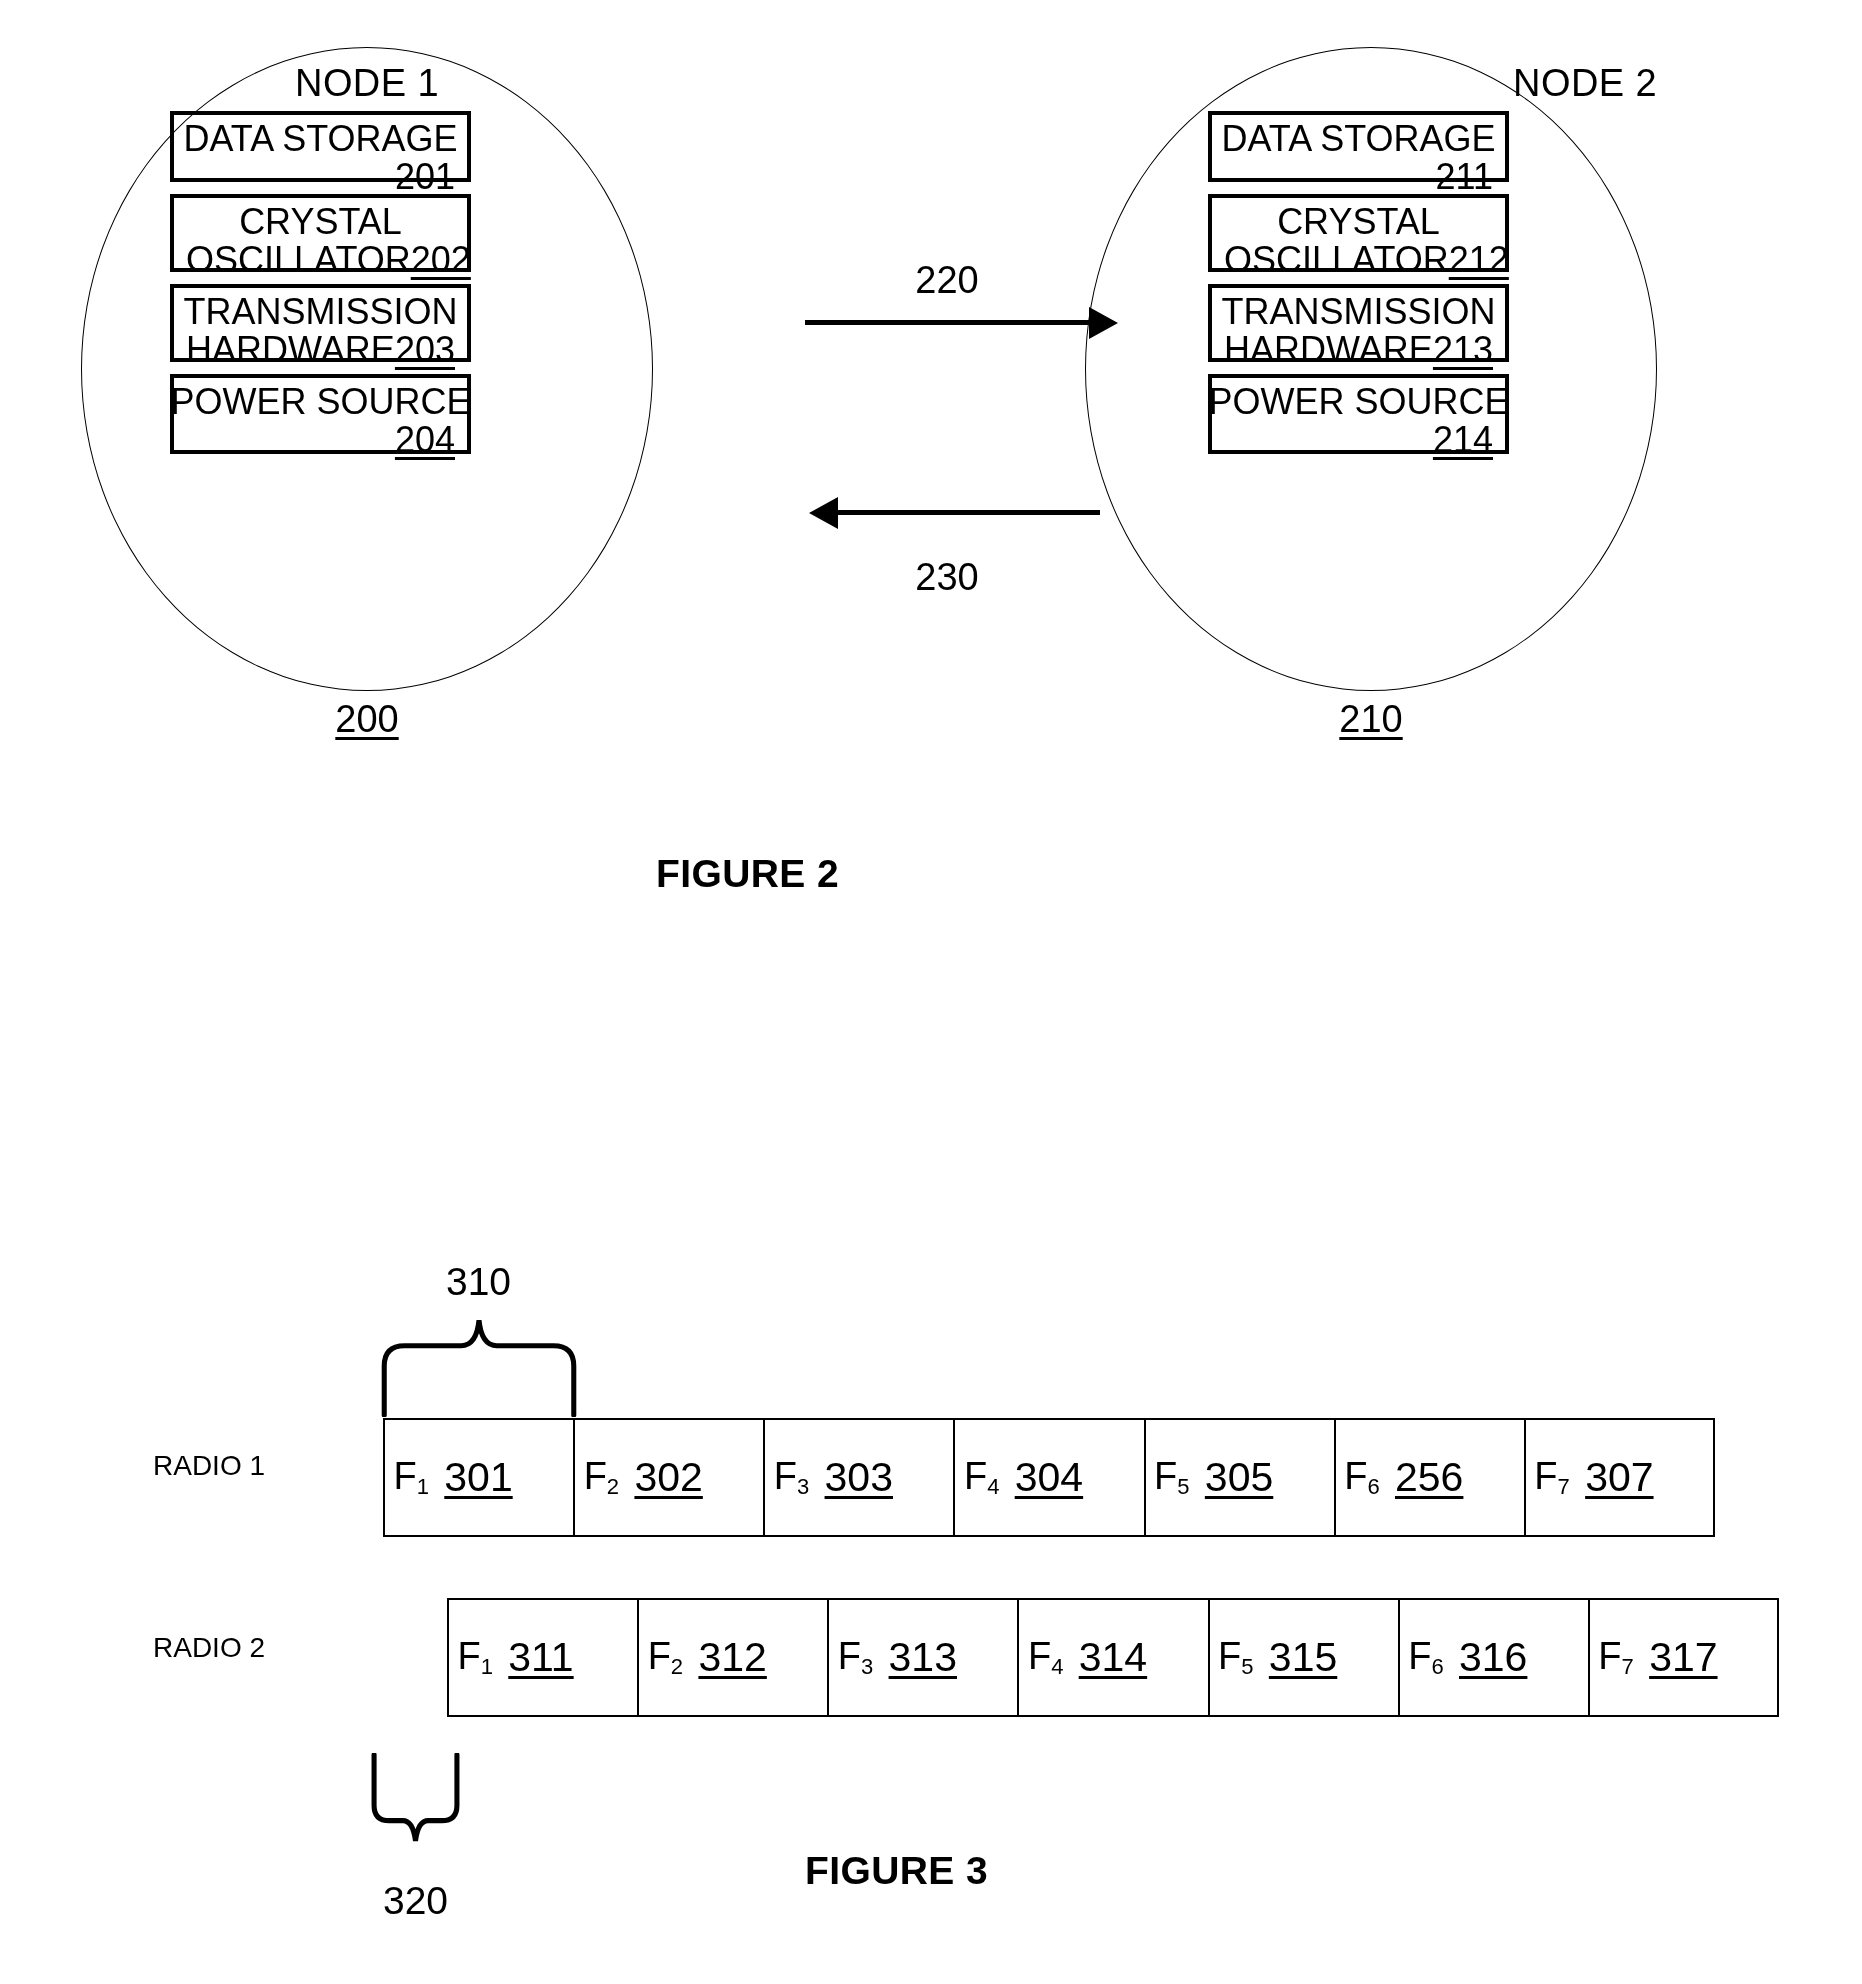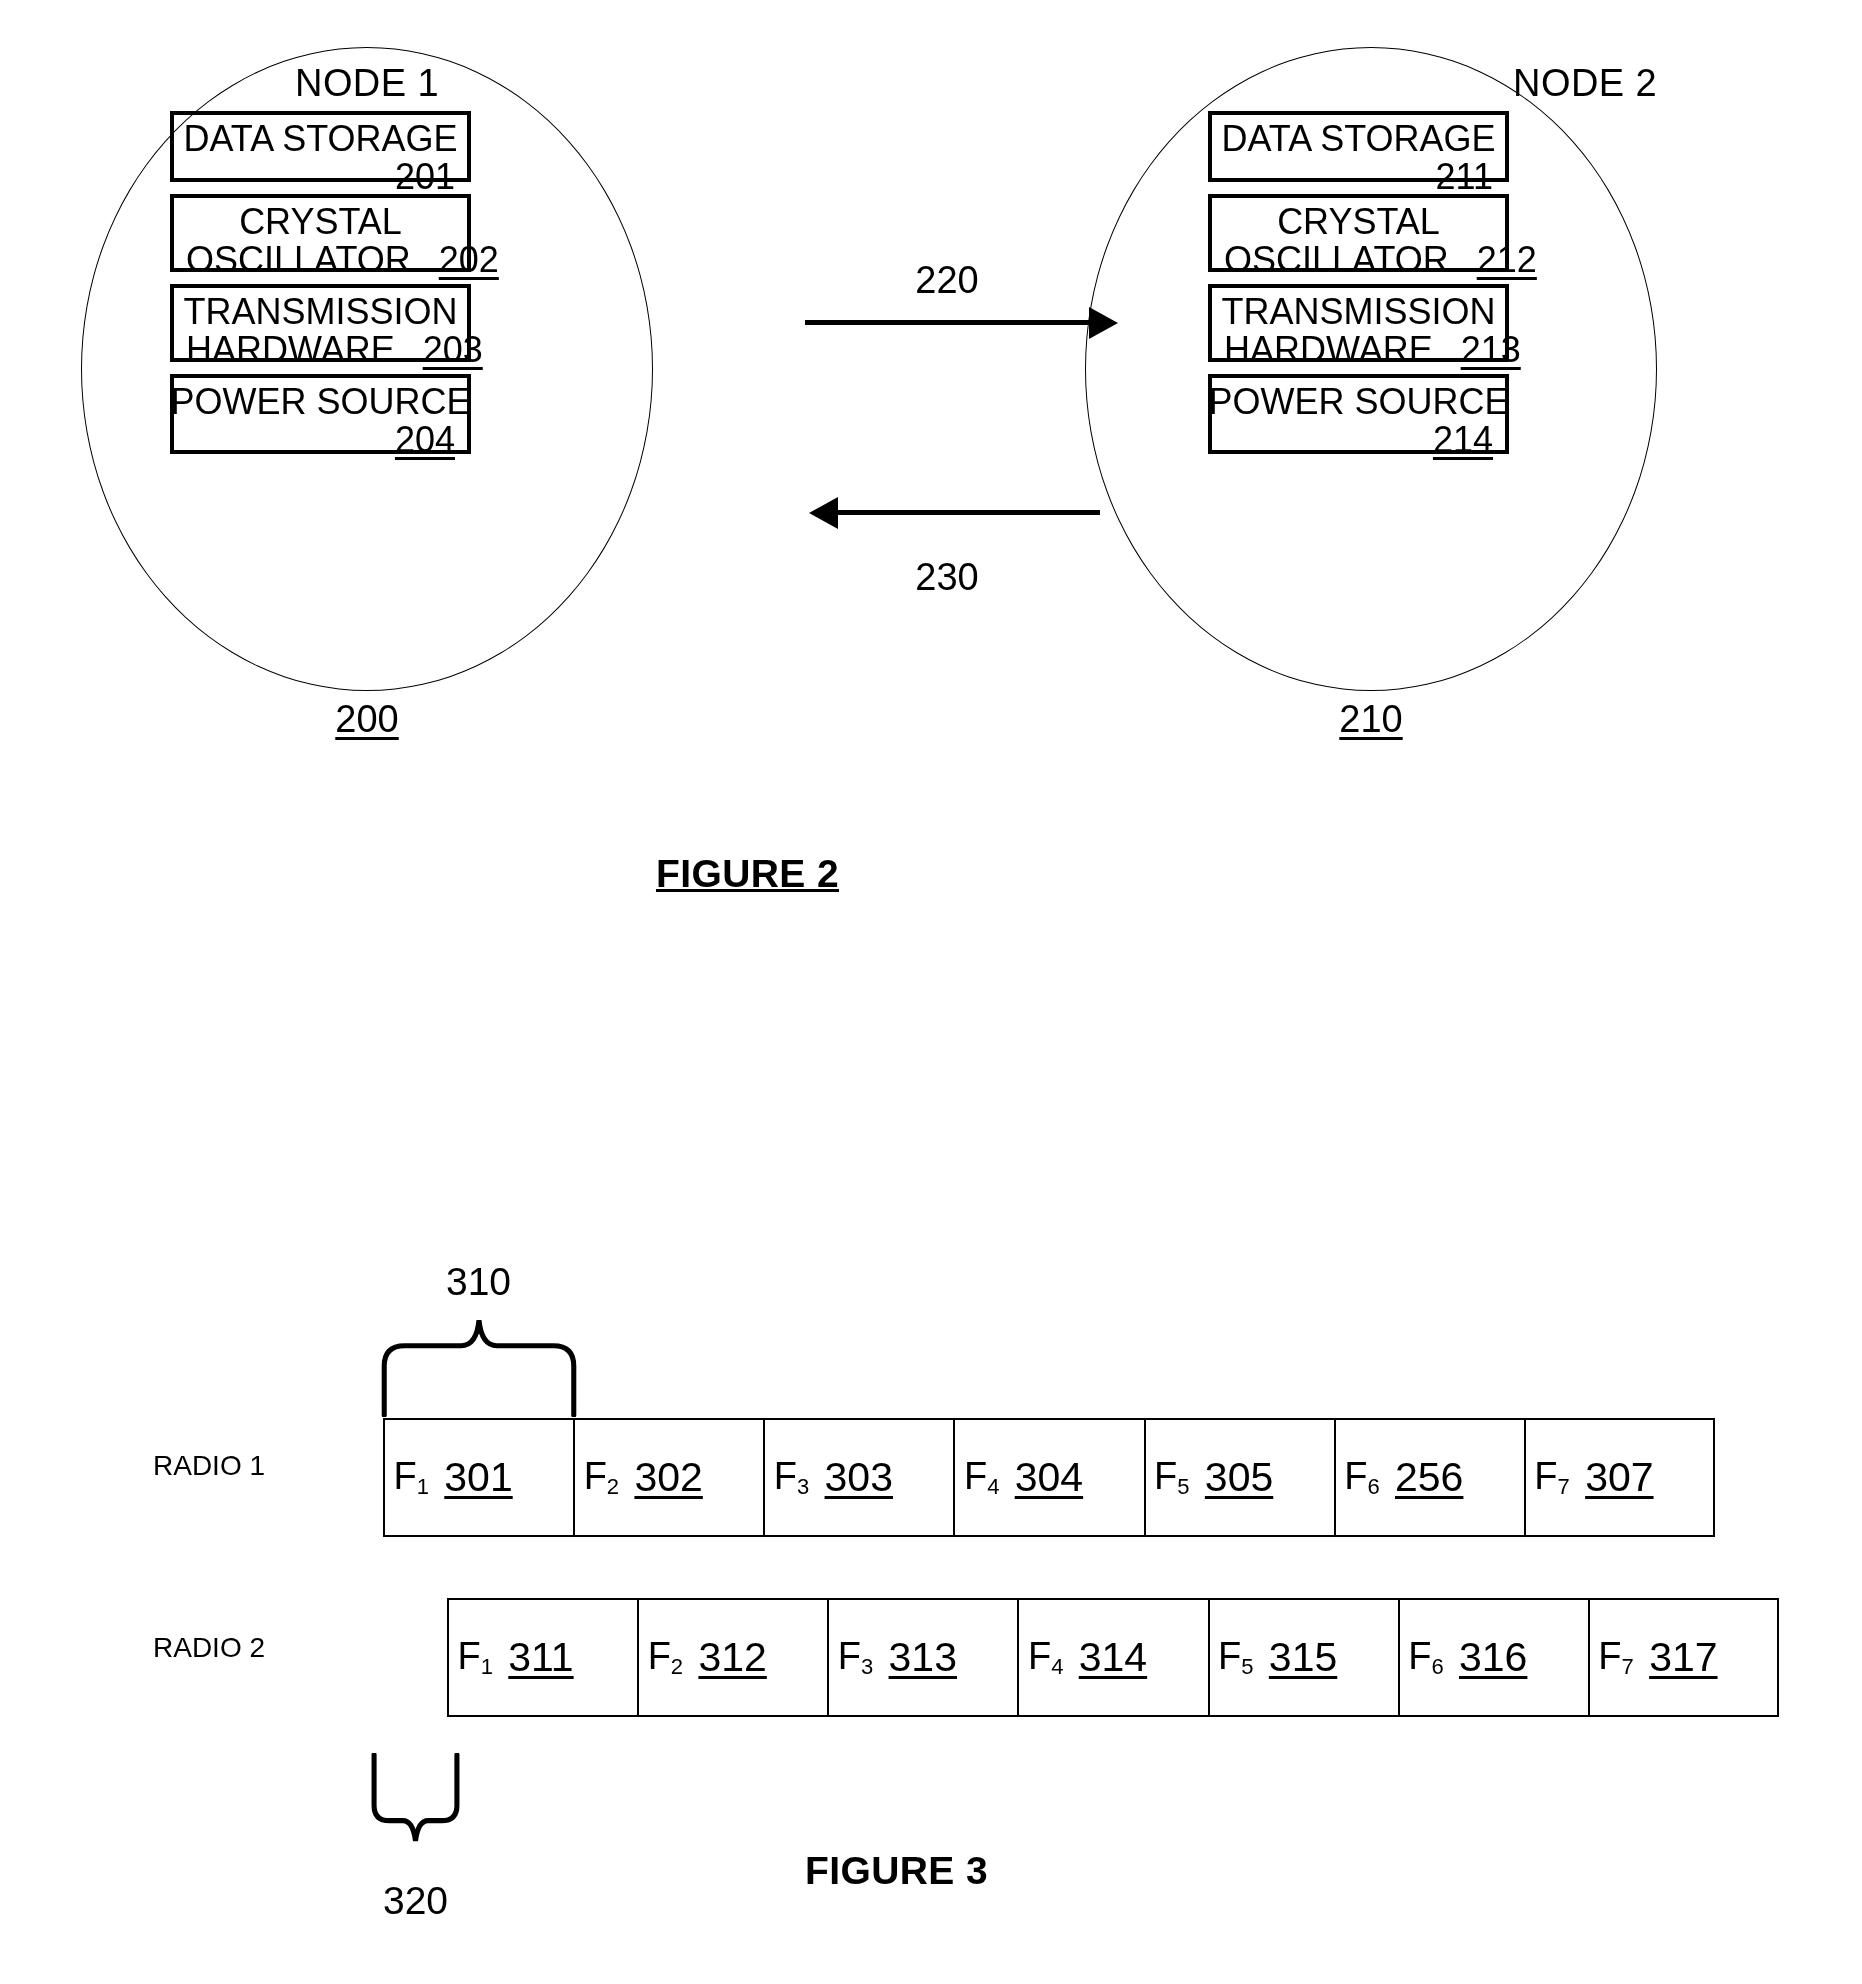--- a/index.html
+++ b/index.html
@@ -52,21 +52,21 @@
     padding: 5.1px 12px 6.8px 12px;
   }
   .comp-line {
     display: flex;
     align-items: baseline;
     font-size: 36px;
     line-height: 1.06;
     white-space: nowrap;
   }
   .comp-line.center { justify-content: center; }
-  .comp-line.spread { justify-content: space-between; gap: 28px; }
+  .comp-line.spread { justify-content: space-between; }
   .comp-line.rightonly { justify-content: flex-end; }
   .comp-num {
     font-size: 36px;
   }
   .node-id {
     position: absolute;
     width: 100%;
     text-align: center;
     font-size: 38px;
   }
@@ -221,21 +221,21 @@
 <div class="node-id ref abs" style="left:1085px; top:698px; width:572px;">210</div>
 
 <div class="arrow-line" style="left:805px; top:320px; width:284px;"></div>
 <div class="arrow-head right" style="left:1089px; top:307px;"></div>
 <div class="arrow-label" style="left:805px; top:259px; width:284px;">220</div>
 
 <div class="arrow-line" style="left:837px; top:510px; width:263px;"></div>
 <div class="arrow-head left" style="left:809px; top:497px;"></div>
 <div class="arrow-label" style="left:805px; top:556px; width:284px;">230</div>
 
-<div class="fig-caption" style="left:0; top:852px; width:1495px; text-align:center;text-decoration:underline;">FIGURE 2</div>
+<div class="fig-caption" style="left:0; top:852px; width:1495px; text-align:center;">FIGURE 2</div>
 
 <div class="brace-label" style="left:381px; top:1239px; width:195px;">310</div>
 
 <div class="brace-wrap" style="left:380px; top:1315px; width:198px; height:102px;">
   <svg width="198" height="102" viewBox="0 0 234 120">
     <path d="M5,118 L5,60 Q5,36 29,36 L96,36 Q114,36 117,6 Q120,36 138,36 L205,36 Q229,36 229,60 L229,118" fill="none" stroke="#000" stroke-width="6" stroke-linecap="round"></path>
   </svg>
 </div>
 
 <div class="radio-label" style="left:153px; top:1450px;">RADIO 1</div>

